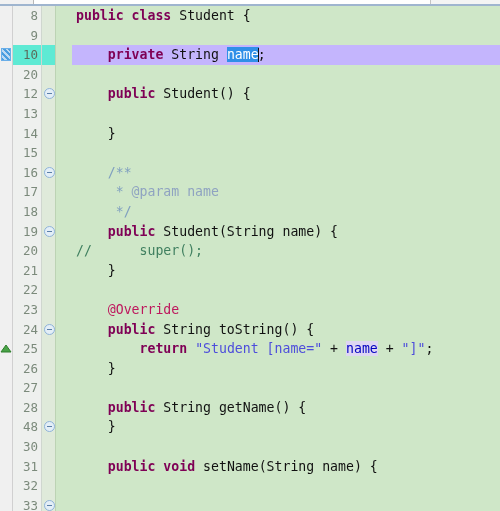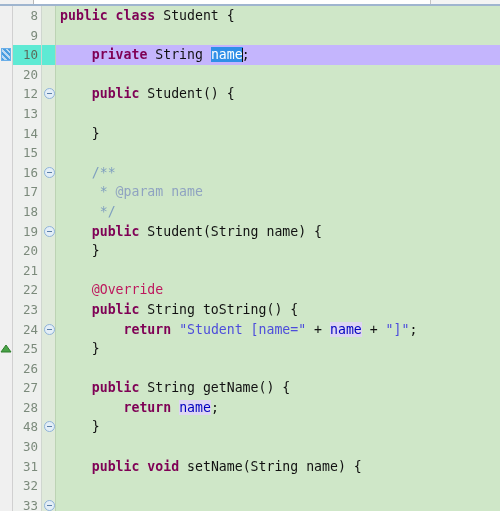--- a/index.html
+++ b/index.html
@@ -14,21 +14,21 @@
   .top-strip{position:absolute;left:0;top:0;width:500px;height:6px;background:#ffffff;}
   .top-strip .tab-edge{position:absolute;left:0;top:0;width:33px;height:6px;background:#f2f2f2;border-right:1px solid #b8b8b8;}
   .top-strip .tab-active{position:absolute;left:34px;top:0;width:62px;height:6px;background:#ffffff;border-bottom:2px solid #9bb3d4;}
   .top-strip .rule{position:absolute;left:0;top:4px;width:500px;height:2px;background:#9fb5cf;}
   .top-strip .rule2{position:absolute;left:430px;top:0;width:70px;height:4px;background:#f4f4f4;border-left:1px solid #c4c4c4;}
 
   
   .ann-ruler{position:absolute;left:0;top:6px;width:12px;height:505px;background:#f0f0f0;border-right:1px solid #d0d0d0;}
   .num-gutter{position:absolute;left:13px;top:6px;width:28px;height:505px;background:#eef0ee;border-right:1px solid #cfd6cf;}
   .fold-gutter{position:absolute;left:42px;top:6px;width:13px;height:505px;background:#dfeada;border-right:1px solid #bcd3b4;}
-  .code-area{position:absolute;left:56px;top:6px;right:0;height:505px;background:#cfe7c8;overflow:hidden;}
+  .code-area{position:absolute;left:56px;top:6px;right:0;height:505px;background:#cfe7c8;overflow:hidden;padding-left:16px;}
 
   .row{height:19.6px;line-height:19.6px;position:relative;}
   .num{
     position:absolute;right:3px;
     font-family:"DejaVu Sans Mono","Liberation Mono",monospace;
     font-size:12.5px;color:#7b8a7b;text-align:right;
   }
   .num.cur{color:#5c6b5c;}
 
   
@@ -252,27 +252,27 @@
       <div class="cline current"><span class="plain">    </span><span class="kw">private</span><span class="plain"> String </span><span class="sel">name</span><span class="caret"></span><span class="plain">;</span></div>
       <div class="cline">&nbsp;</div>
       <div class="cline"><span class="plain">    </span><span class="kw">public</span><span class="plain"> Student() {</span></div>
       <div class="cline">&nbsp;</div>
       <div class="cline"><span class="plain">    }</span></div>
       <div class="cline">&nbsp;</div>
       <div class="cline"><span class="jdoc">    /**</span></div>
       <div class="cline"><span class="jdoc">     * </span><span class="jtag">@param</span><span class="jtag"> name</span></div>
       <div class="cline"><span class="jdoc">     */</span></div>
       <div class="cline"><span class="plain">    </span><span class="kw">public</span><span class="plain"> Student(String name) {</span></div>
+      <div class="cline"><span class="cmt">//      super();</span></div>
       <div class="cline"><span class="plain">    }</span></div>
       <div class="cline">&nbsp;</div>
       <div class="cline"><span class="ann">    @Override</span></div>
       <div class="cline"><span class="plain">    </span><span class="kw">public</span><span class="plain"> String toString() {</span></div>
       <div class="cline"><span class="plain">        </span><span class="kw">return</span><span class="plain"> </span><span class="str">"Student [name="</span><span class="plain"> + </span><span class="fld occ-read">name</span><span class="plain"> + </span><span class="str">"]"</span><span class="plain">;</span></div>
       <div class="cline"><span class="plain">    }</span></div>
       <div class="cline">&nbsp;</div>
       <div class="cline"><span class="plain">    </span><span class="kw">public</span><span class="plain"> String getName() {</span></div>
-      <div class="cline"><span class="plain">        </span><span class="kw">return</span><span class="plain"> </span><span class="fld occ-read">name</span><span class="plain">;</span></div>
       <div class="cline"><span class="plain">    }</span></div>
       <div class="cline">&nbsp;</div>
       <div class="cline"><span class="plain">    </span><span class="kw">public</span><span class="plain"> </span><span class="kw">void</span><span class="plain"> setName(String name) {</span></div>
     </div>
 
 </div>
 
 </body></html>

